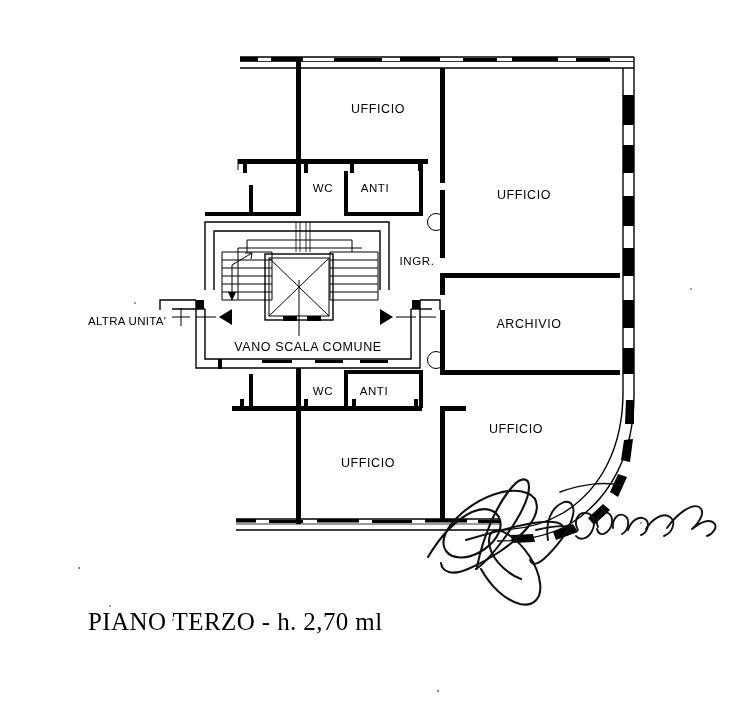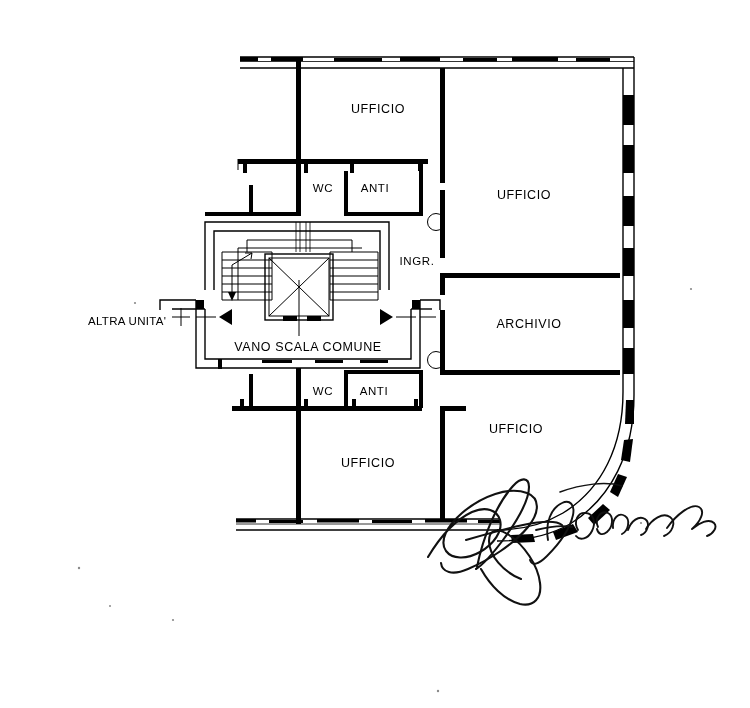--- a/index.html
+++ b/index.html
@@ -314,14 +314,15 @@
       <circle class="speck" cx="135" cy="303" r="1.1"></circle>
       <circle class="speck" cx="79" cy="568" r="1.2"></circle>
       <circle class="speck" cx="173" cy="620" r="1.1"></circle>
       <circle class="speck" cx="438" cy="691" r="1.2"></circle>
       <circle class="speck" cx="691" cy="289" r="1.1"></circle>
       <circle class="speck" cx="641" cy="523" r="1.1"></circle>
       <circle class="speck" cx="110" cy="606" r="1"></circle>
     </g>
   </svg>
 
+  <div class="title-text">PIANO TERZO - h. 2,70 ml</div>
 
 </div>
 
 </body></html>

